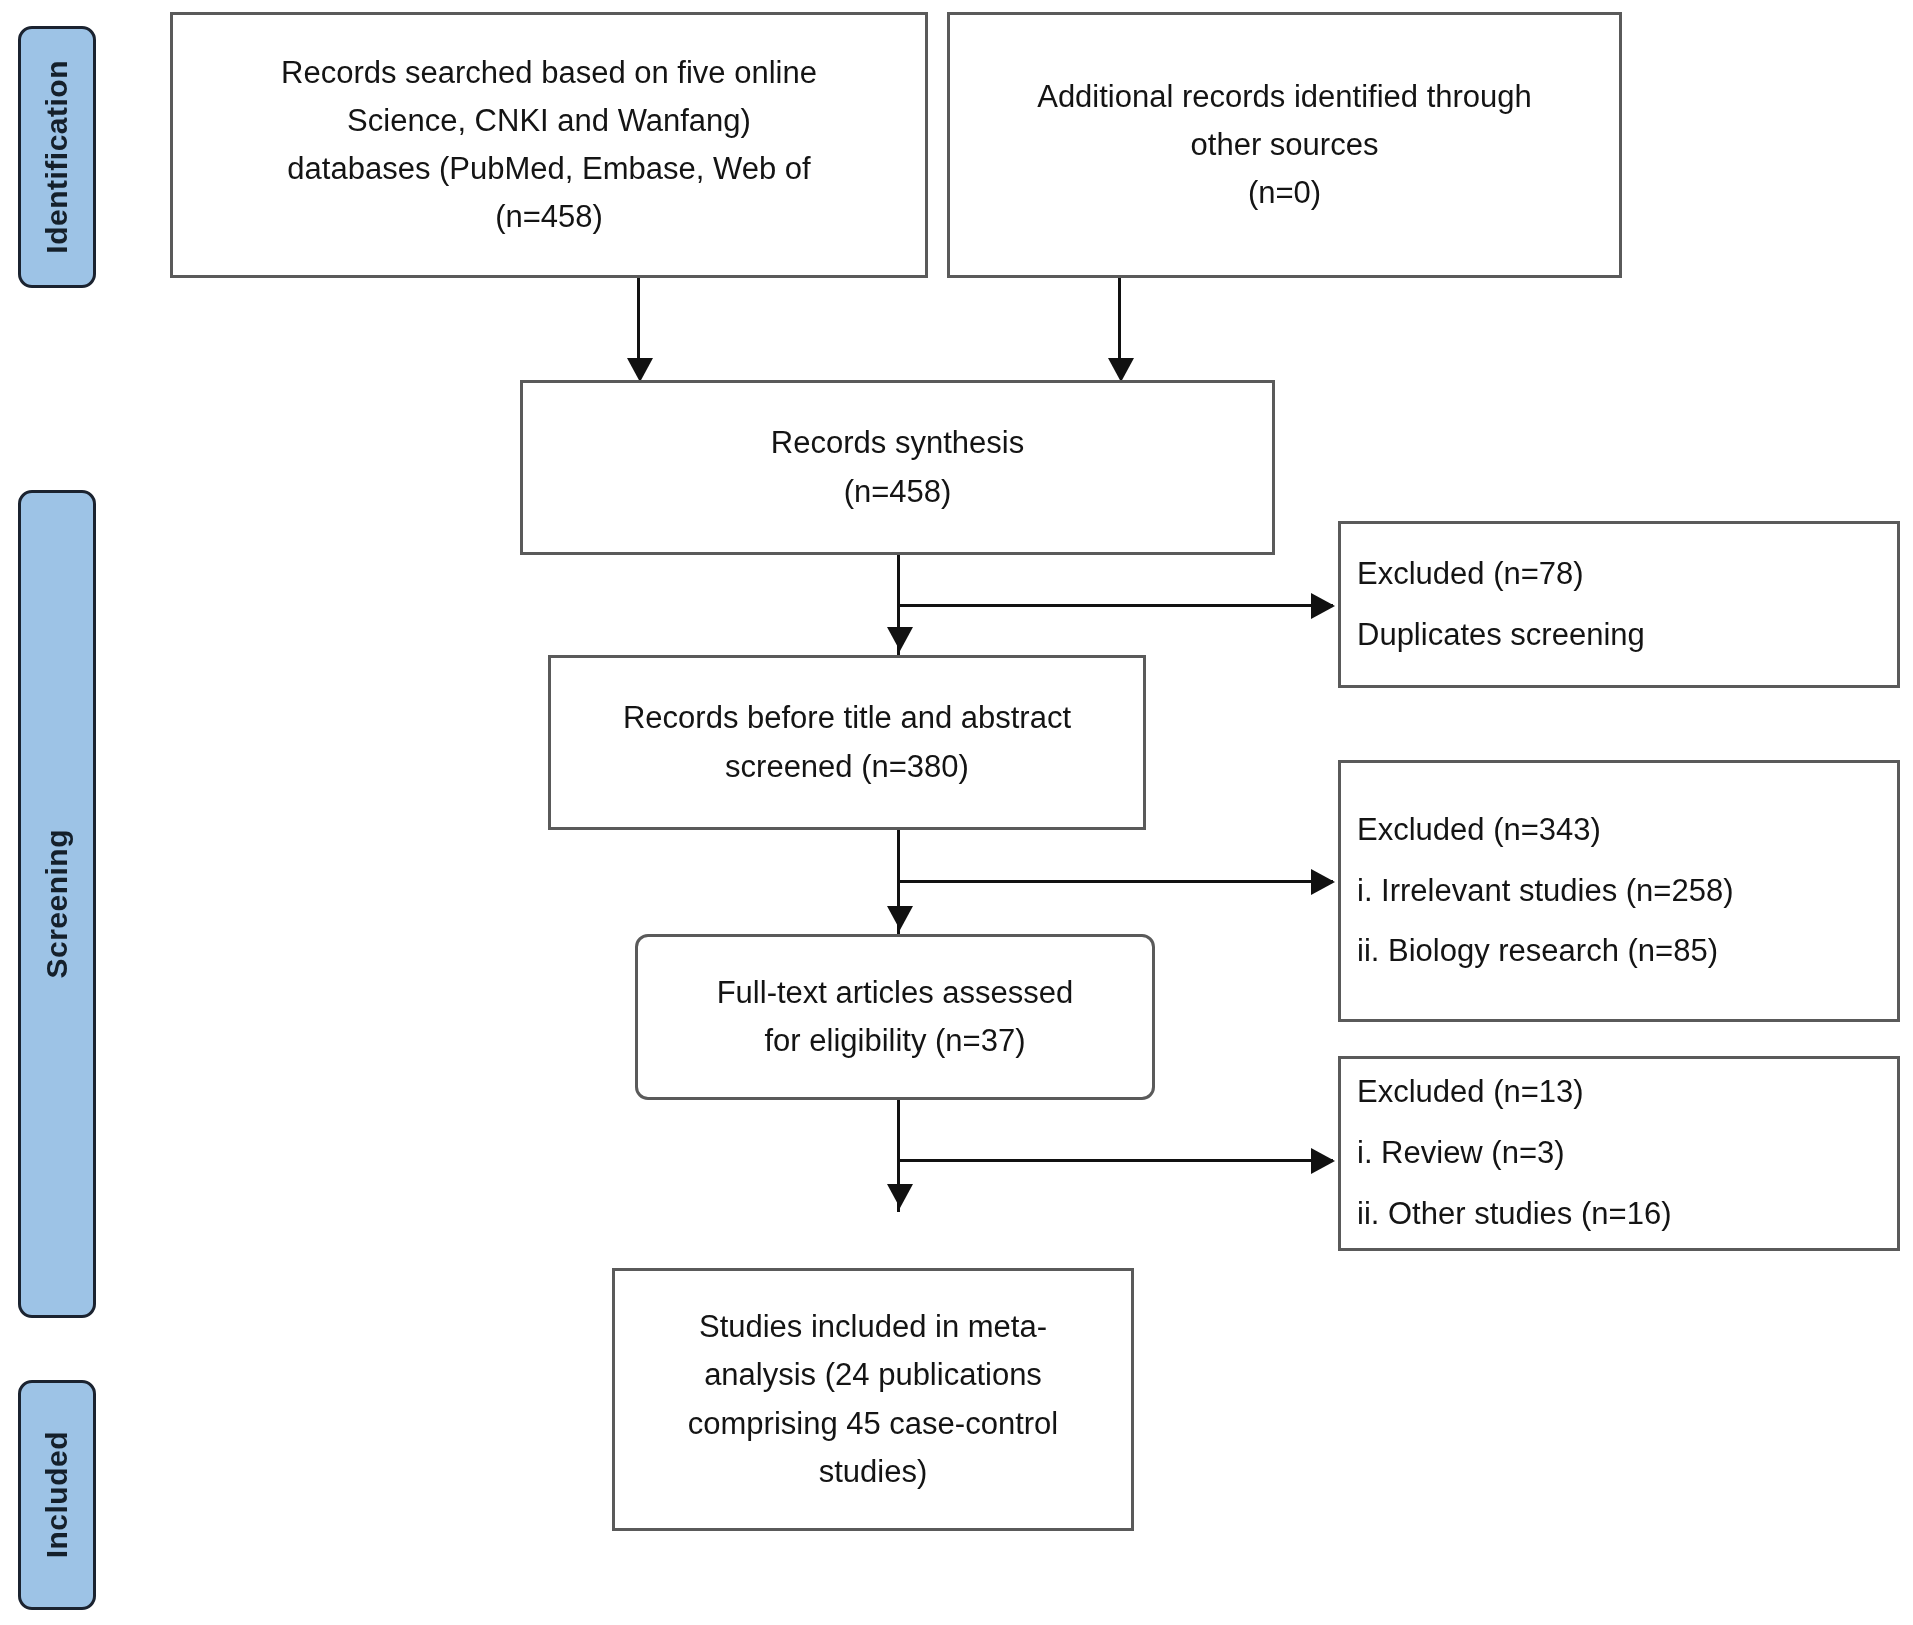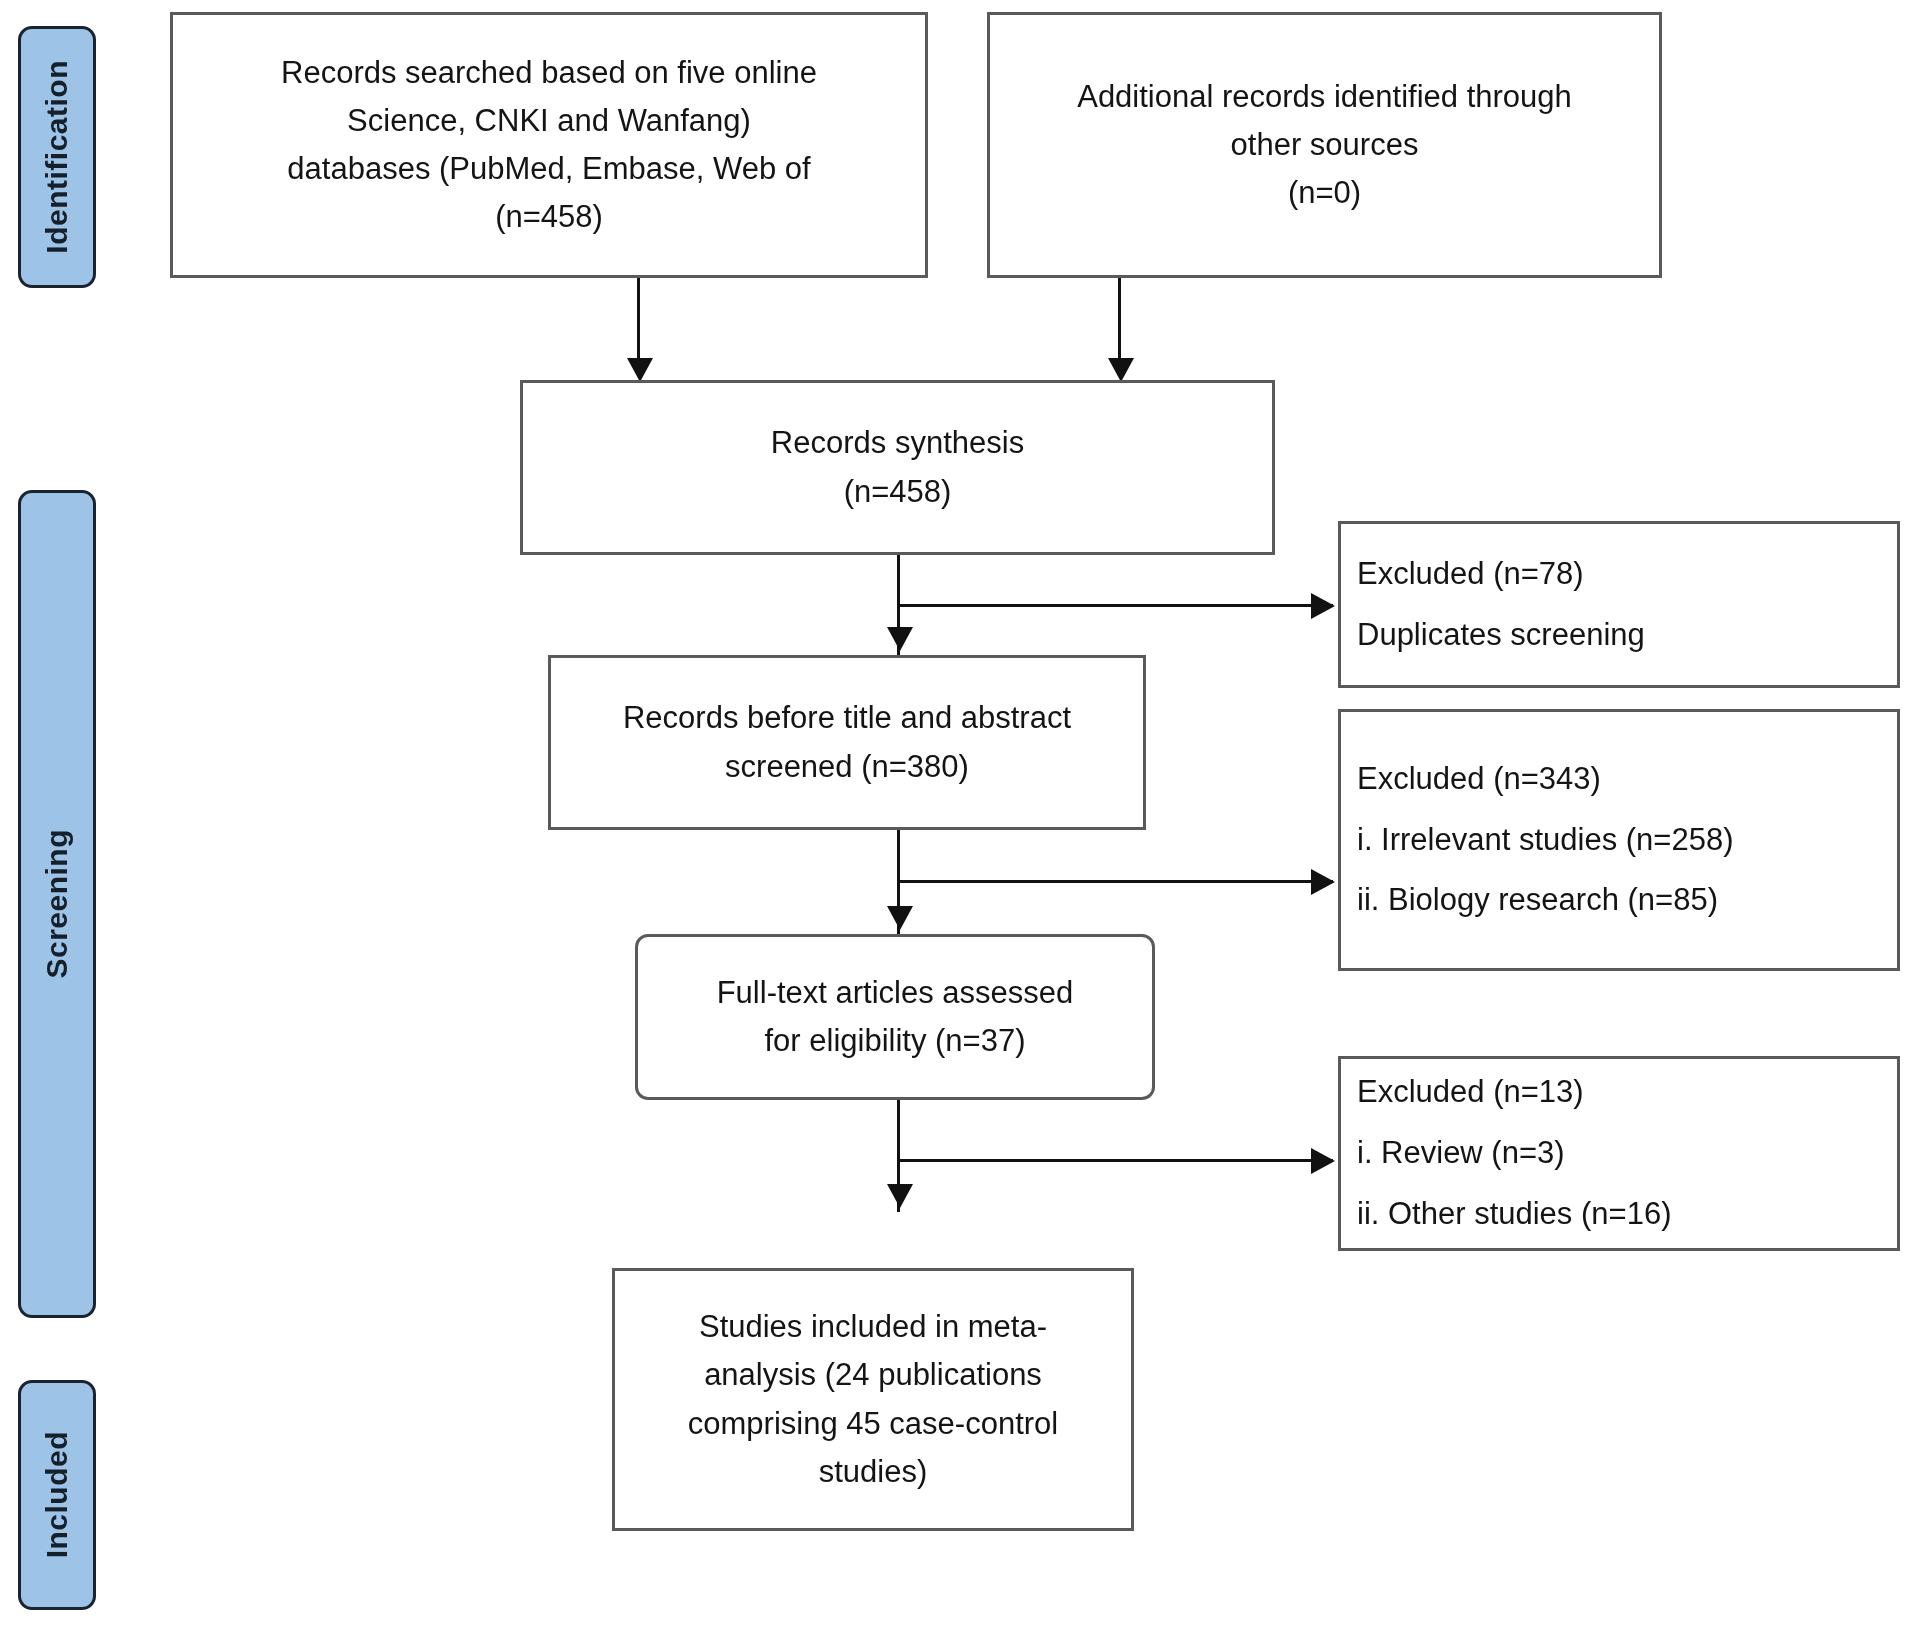--- a/index.html
+++ b/index.html
@@ -112,21 +112,21 @@
     <span class="phase-label">Included</span>
   </div>
 
   <div class="flow-box center-text" style="left:170px; top:12px; width:758px; height:266px;">
     <div class="line">Records searched based on five online</div>
     <div class="line">Science, CNKI and Wanfang)</div>
     <div class="line">databases (PubMed, Embase, Web of</div>
     <div class="line">(n=458)</div>
   </div>
 
-  <div class="flow-box center-text" style="left:947px; top:12px; width:675px; height:266px;margin-left:40px;">
+  <div class="flow-box center-text" style="left:947px; top:12px; width:675px; height:266px;">
     <div class="line">Additional records identified through</div>
     <div class="line">other sources</div>
     <div class="line">(n=0)</div>
   </div>
 
   <div class="vline" style="left:637px; top:278px; height:84px;"></div>
   <div class="arrow-down" style="left:627px; top:358px;"></div>
 
   <div class="vline" style="left:1118px; top:278px; height:84px;"></div>
   <div class="arrow-down" style="left:1108px; top:358px;"></div>
@@ -149,21 +149,21 @@
   <div class="flow-box center-text" style="left:548px; top:655px; width:598px; height:175px;">
     <div class="line">Records before title and abstract</div>
     <div class="line">screened (n=380)</div>
   </div>
 
   <div class="vline" style="left:897px; top:830px; height:104px;"></div>
   <div class="arrow-down" style="left:887px; top:906px;"></div>
   <div class="hline" style="left:897px; top:880px; width:436px;"></div>
   <div class="arrow-right" style="left:1311px; top:869px;"></div>
 
-  <div class="flow-box left-text" style="left:1338px; top:709px; width:562px; height:262px;">
+  <div class="flow-box left-text" style="left:1338px; top:760px; width:562px; height:262px;">
     <div class="line">Excluded (n=343)</div>
     <div class="line">i. Irrelevant studies (n=258)</div>
     <div class="line">ii. Biology research (n=85)</div>
   </div>
 
   <div class="flow-box center-text" style="left:635px; top:934px; width:520px; height:166px;border-radius:13px;">
     <div class="line">Full-text articles assessed</div>
     <div class="line">for eligibility (n=37)</div>
   </div>
 

